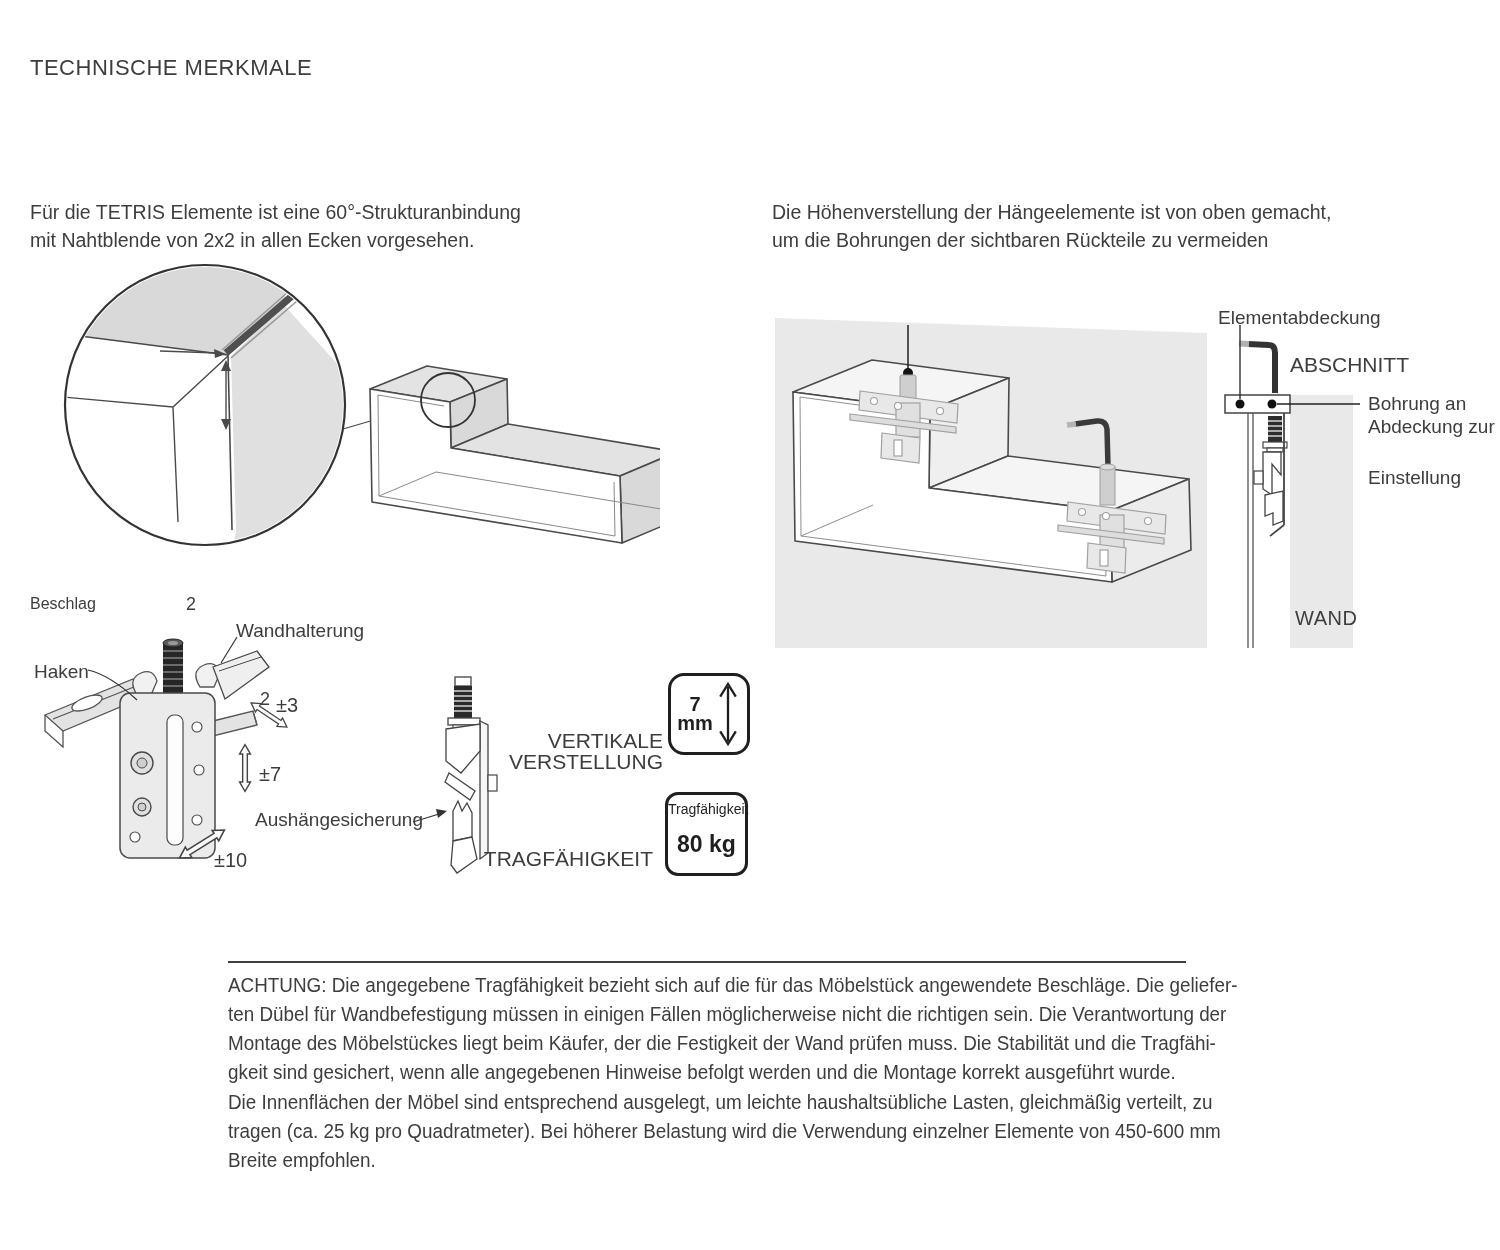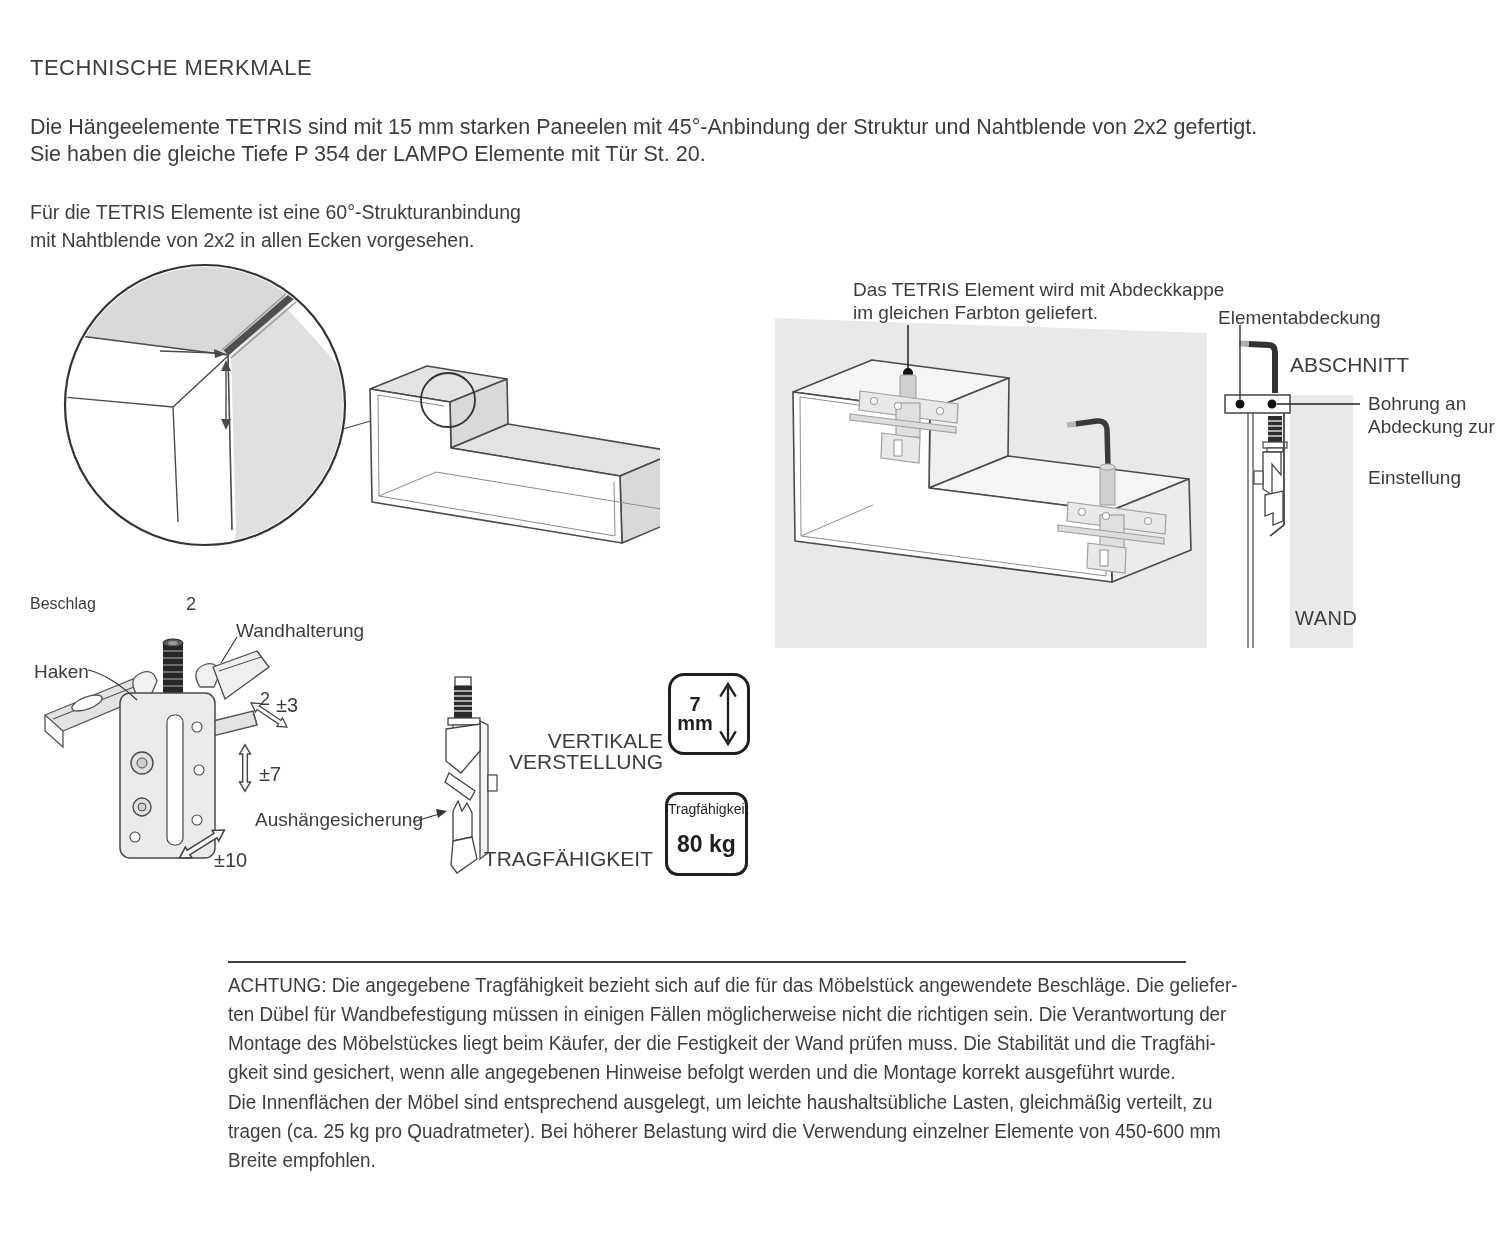--- a/index.html
+++ b/index.html
@@ -23,30 +23,28 @@
   .b80v{font-size:23px;font-weight:bold;margin-top:15px;color:#1f1f1f;}
   .rule{position:absolute;left:228px;top:961px;width:958px;height:1.5px;background:#3f3f3f;}
   svg{display:block;}
 </style>
 </head>
 <body>
 
 <div id="page">
 
   <div class="lbl title" style="left:30px;top:56px;">TECHNISCHE MERKMALE</div>
-  <div class="abs" style="left:30px;top:114px;">
-    <div class="intro">Die Hängeelemente TETRIS sind mit 15 mm starken Paneelen mit 45°-Anbindung der Struktur und Nahtblende von 2x2 gefertigt.</div>
-    <div class="intro">Sie haben die gleiche Tiefe P 354 der LAMPO Elemente mit Tür St. 20.</div>
-  </div>
 
   <div class="abs" style="left:30px;top:199px;">
     <div class="cap">Für die TETRIS Elemente ist eine 60°-Strukturanbindung</div>
     <div class="cap">mit Nahtblende von 2x2 in allen Ecken vorgesehen.</div>
   </div>
   <div class="abs" style="left:772px;top:199px;">
+    <div class="cap">Die Höhenverstellung der Hängeelemente ist von oben gemacht,</div>
+    <div class="cap">um die Bohrungen der sichtbaren Rückteile zu vermeiden</div>
   </div>
 
   <svg class="abs" style="left:40px;top:260px;" width="620" height="305" viewBox="0 0 620 305">
     <defs>
         <clipPath id="circ">
           <circle cx="165" cy="145" r="138"></circle>
         </clipPath>
       </defs>
     <circle cx="165" cy="145" r="140" fill="#ffffff" stroke="none"></circle>
     <g clip-path="url(#circ)">
@@ -155,24 +153,20 @@
       </g>
       <rect x="493" y="167" width="24" height="6" fill="#ffffff" stroke="#444444" stroke-width="1.2"></rect>
       <rect x="497" y="173" width="16" height="4" fill="#ffffff" stroke="#444444" stroke-width="1.2"></rect>
       <line x1="514" y1="138" x2="514" y2="250" stroke="#444444" stroke-width="1.8"></line>
       <path d="M514,250 L500,261" stroke="#444444" stroke-width="1.6" fill="none"></path>
       <path d="M493,177 L511,177 L511,200 L502,189 L502,220 L493,214 Z" fill="#ffffff" stroke="#444444" stroke-width="1.3"></path>
       <rect x="484" y="196" width="9" height="13" fill="#ffffff" stroke="#444444" stroke-width="1.2"></rect>
       <path d="M495,220 L513,216 L513,246 L503,250 L503,238 L495,241 Z" fill="#ffffff" stroke="#444444" stroke-width="1.3"></path>
     </g>
   </svg>
-  <div class="abs" style="left:853px;top:278px;">
-    <div class="lbl" style="position:static;">Das TETRIS Element wird mit Abdeckkappe</div>
-    <div class="lbl" style="position:static;">im gleichen Farbton geliefert.</div>
-  </div>
   <div class="lbl" style="left:1218px;top:306px;">Elementabdeckung</div>
   <div class="lbl big" style="left:1290px;top:353px;">ABSCHNITT</div>
   <div class="abs" style="left:1368px;top:392px;">
     <div class="lbl" style="position:static;">Bohrung an</div>
     <div class="lbl" style="position:static;">Abdeckung zur</div>
     <div class="lbl" style="position:static;margin-top:28px;">Einstellung</div>
   </div>
   <div class="lbl" style="left:1295px;top:607px;font-size:20px;letter-spacing:.5px;">WAND</div>
 
   <div class="lbl h2" style="left:30px;top:592px;">Beschlag</div>

